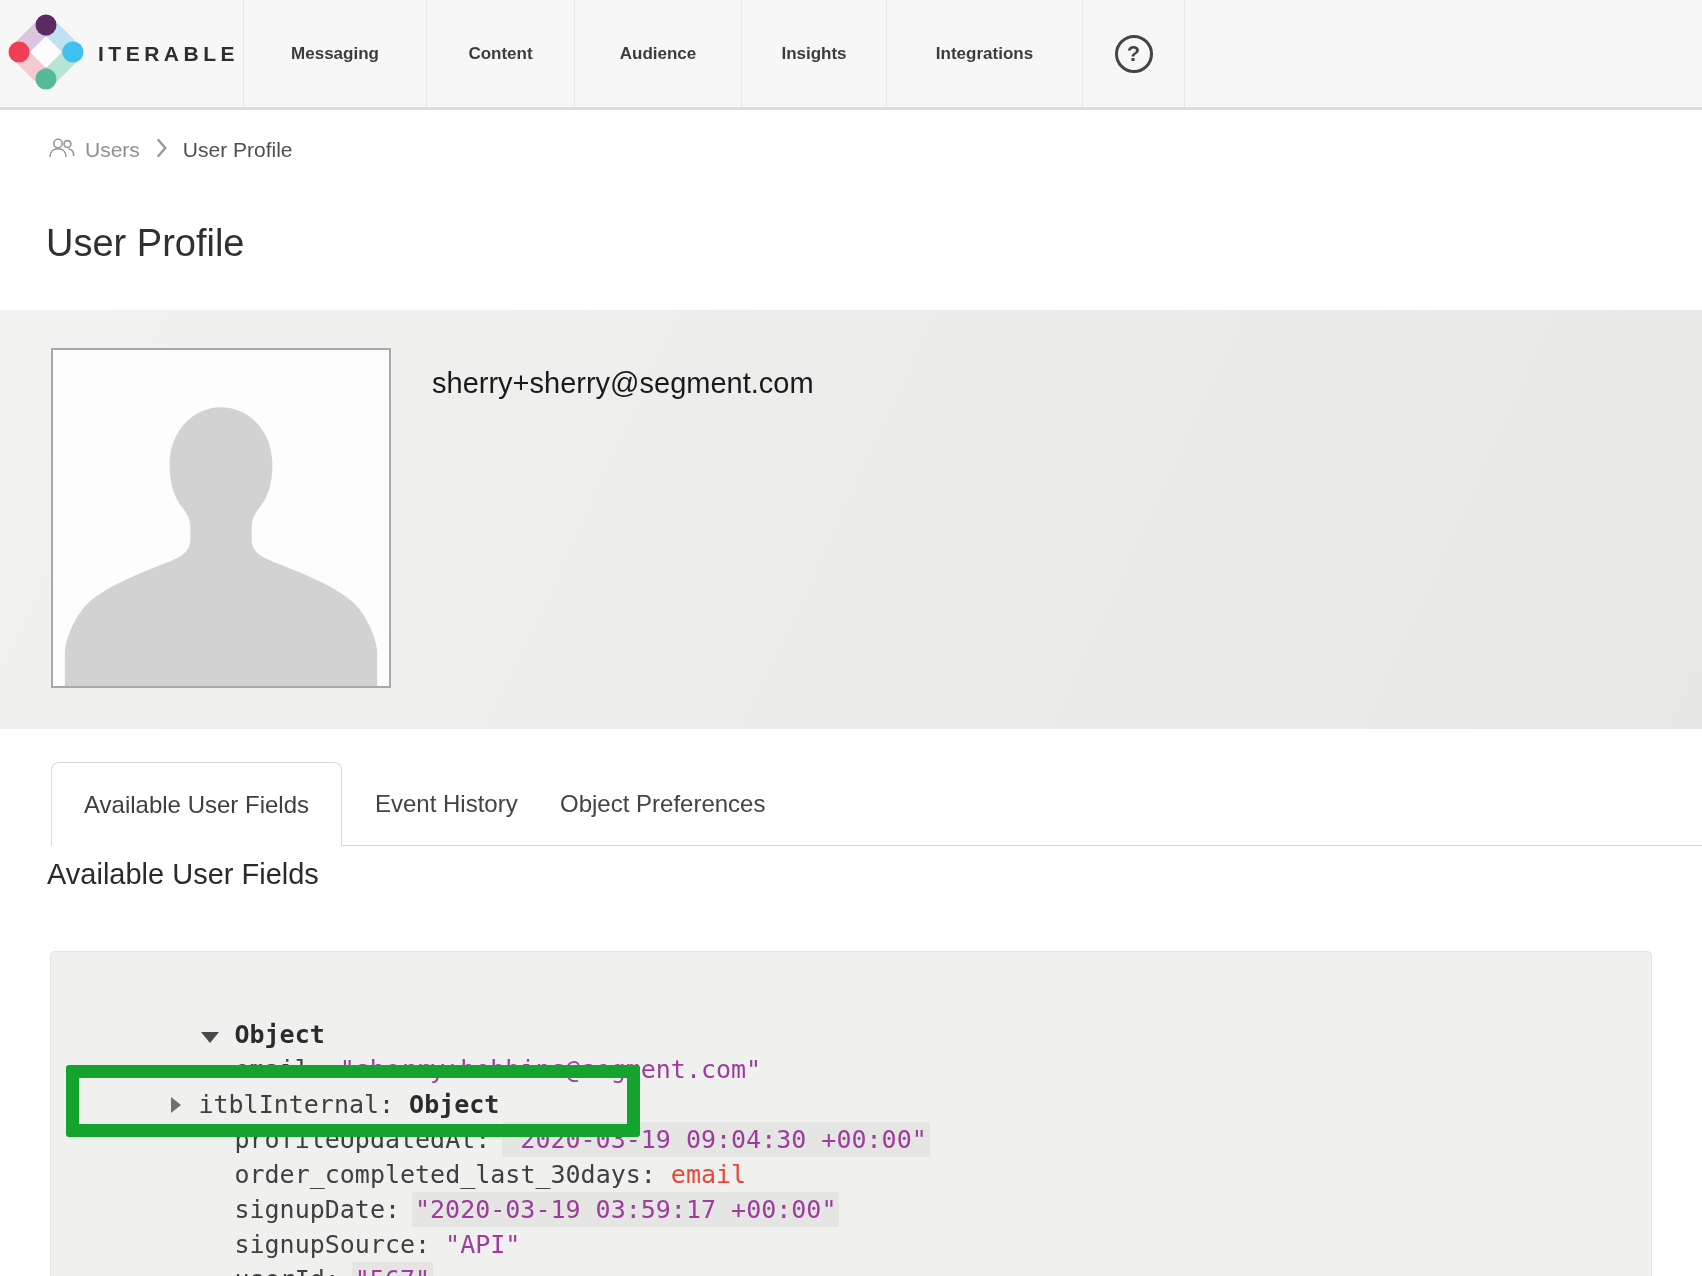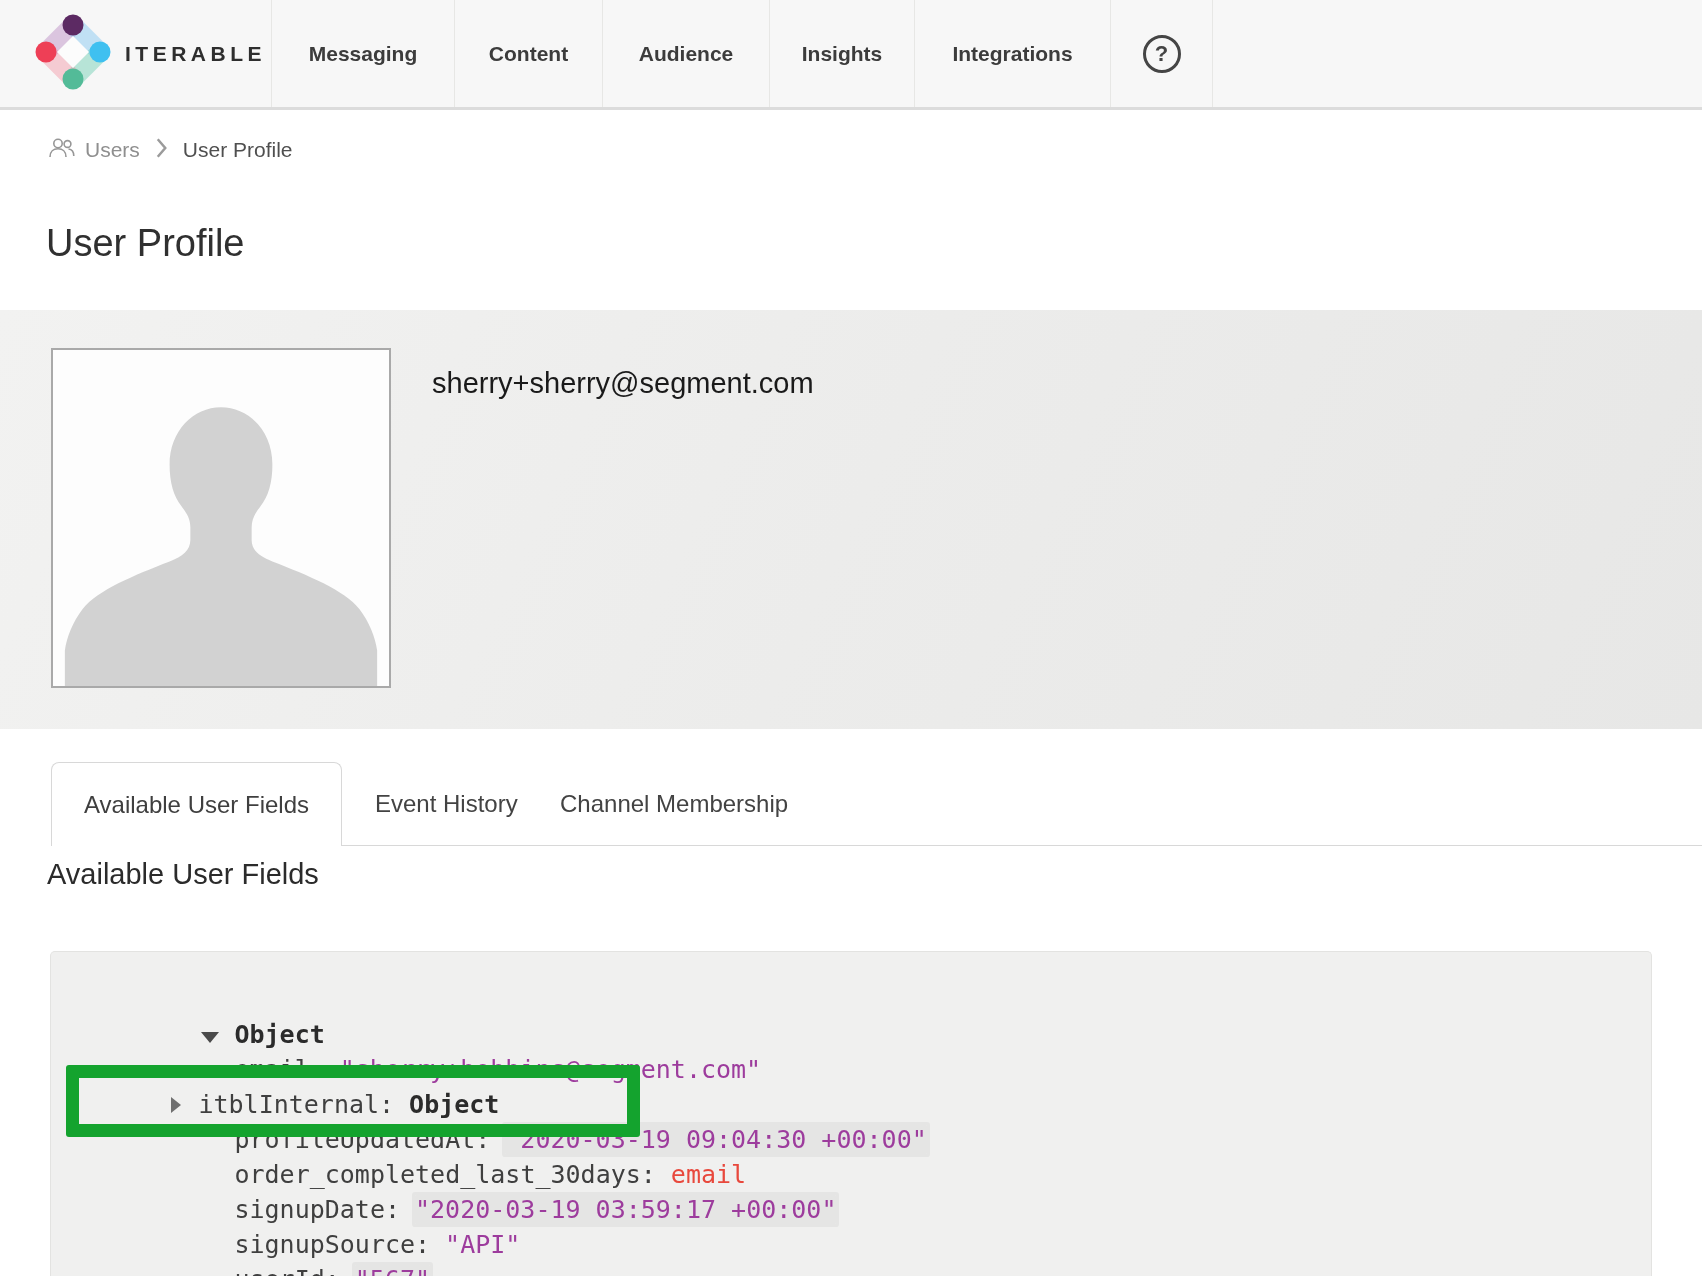--- a/index.html
+++ b/index.html
@@ -4,23 +4,23 @@
 <style>
   html,body{margin:0;padding:0;background:#fff;}
   .page{position:relative;width:1702px;height:1276px;background:#ffffff;
         font-family:"Liberation Sans",sans-serif;overflow:hidden;}
 
   
   .nav{position:absolute;top:0;left:0;right:0;height:110px;background:#f7f7f7;
        border-bottom:3px solid #dcdcdc;box-sizing:border-box;display:flex;align-items:stretch;}
   .nav-cell{display:flex;align-items:center;justify-content:center;
             border-right:1px solid #e7e7e5;box-sizing:border-box;}
-  .brand{width:272px;justify-content:flex-start;padding-left:35px;gap:14px;cursor:pointer;}
+  .brand{width:244px;justify-content:flex-start;padding-left:8px;gap:14px;cursor:pointer;}
   .brand-text{font-size:21px;font-weight:700;letter-spacing:4.5px;color:#2e2e2e;}
-  .nav-item{font-size:21px;font-weight:700;color:#3c3c3c;cursor:pointer;}
+  .nav-item{font-size:17px;font-weight:700;color:#3c3c3c;cursor:pointer;}
   .w1{width:183px}.w2{width:148px}.w3{width:167px}.w4{width:145px}.w5{width:196px}.w6{width:102px}
   .nav-fill{flex:1;border-right:none;}
   .help-circle{width:38px;height:38px;border:3.5px solid #454545;border-radius:50%;
                display:flex;align-items:center;justify-content:center;font-size:22px;
                font-weight:700;color:#454545;box-sizing:border-box;cursor:pointer;}
 
   
   .breadcrumb{position:absolute;top:134px;left:48px;display:flex;align-items:center;gap:15px;height:32px;}
   .crumb-root{display:flex;align-items:center;gap:10px;font-size:21px;color:#8f8f8f;cursor:pointer;}
   .crumb-current{font-size:21px;color:#4f4f4f;}
@@ -144,21 +144,21 @@
             C122,148 118,134 118,116 C118,82 142,58 170,58 Z"></path>
         </svg>
       </span>
     </div>
     <div class="hero-email">sherry+sherry@segment.com</div>
   </div>
 
   <div class="tab-line"></div>
   <div class="tab-active">Available User Fields</div>
   <div class="tab-item t2">Event History</div>
-  <div class="tab-item t3">Channel Membership</div>
+  <div class="tab-item t3">Object Preferences</div>
 
   <div class="section-heading">Available User Fields</div>
 
   <div class="fields-panel">
     <div class="json-tree">
       <div class="json-row r-root">
         <span class="tri-down"></span><span class="obj-label">Object</span>
       </div>
       <div class="json-row r-child">
         <span class="k">email:</span><span class="v v-string">"sherry+bobbins@segment.com"</span>

